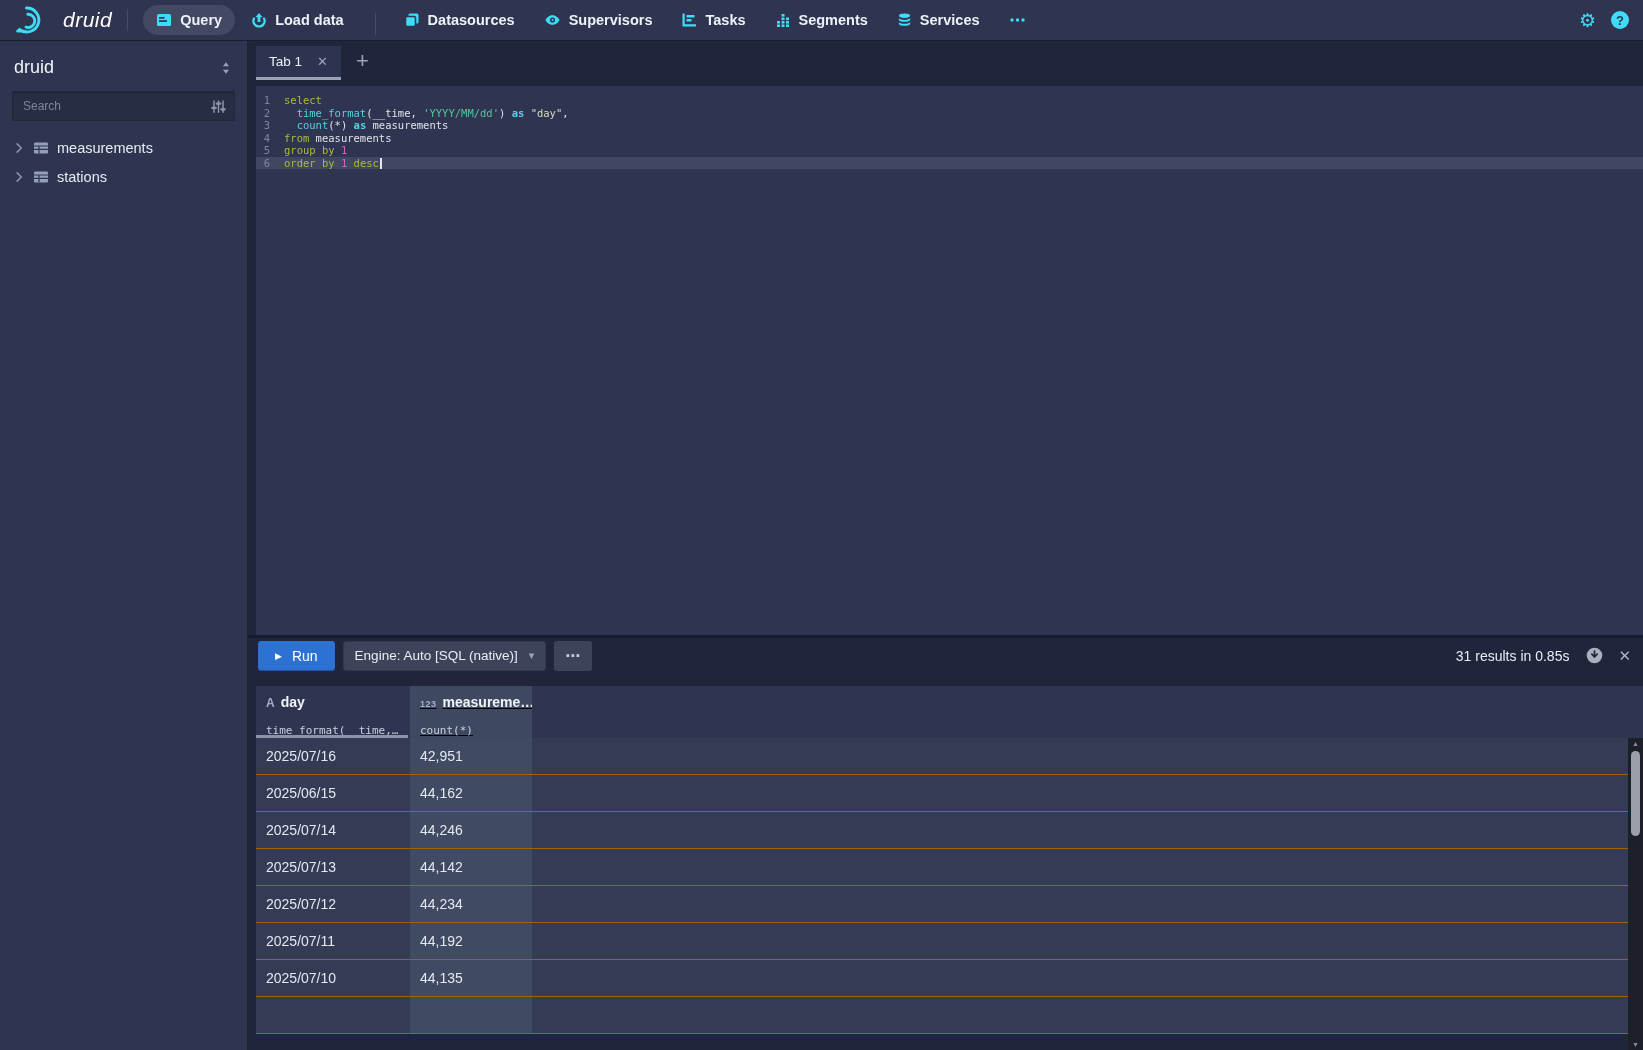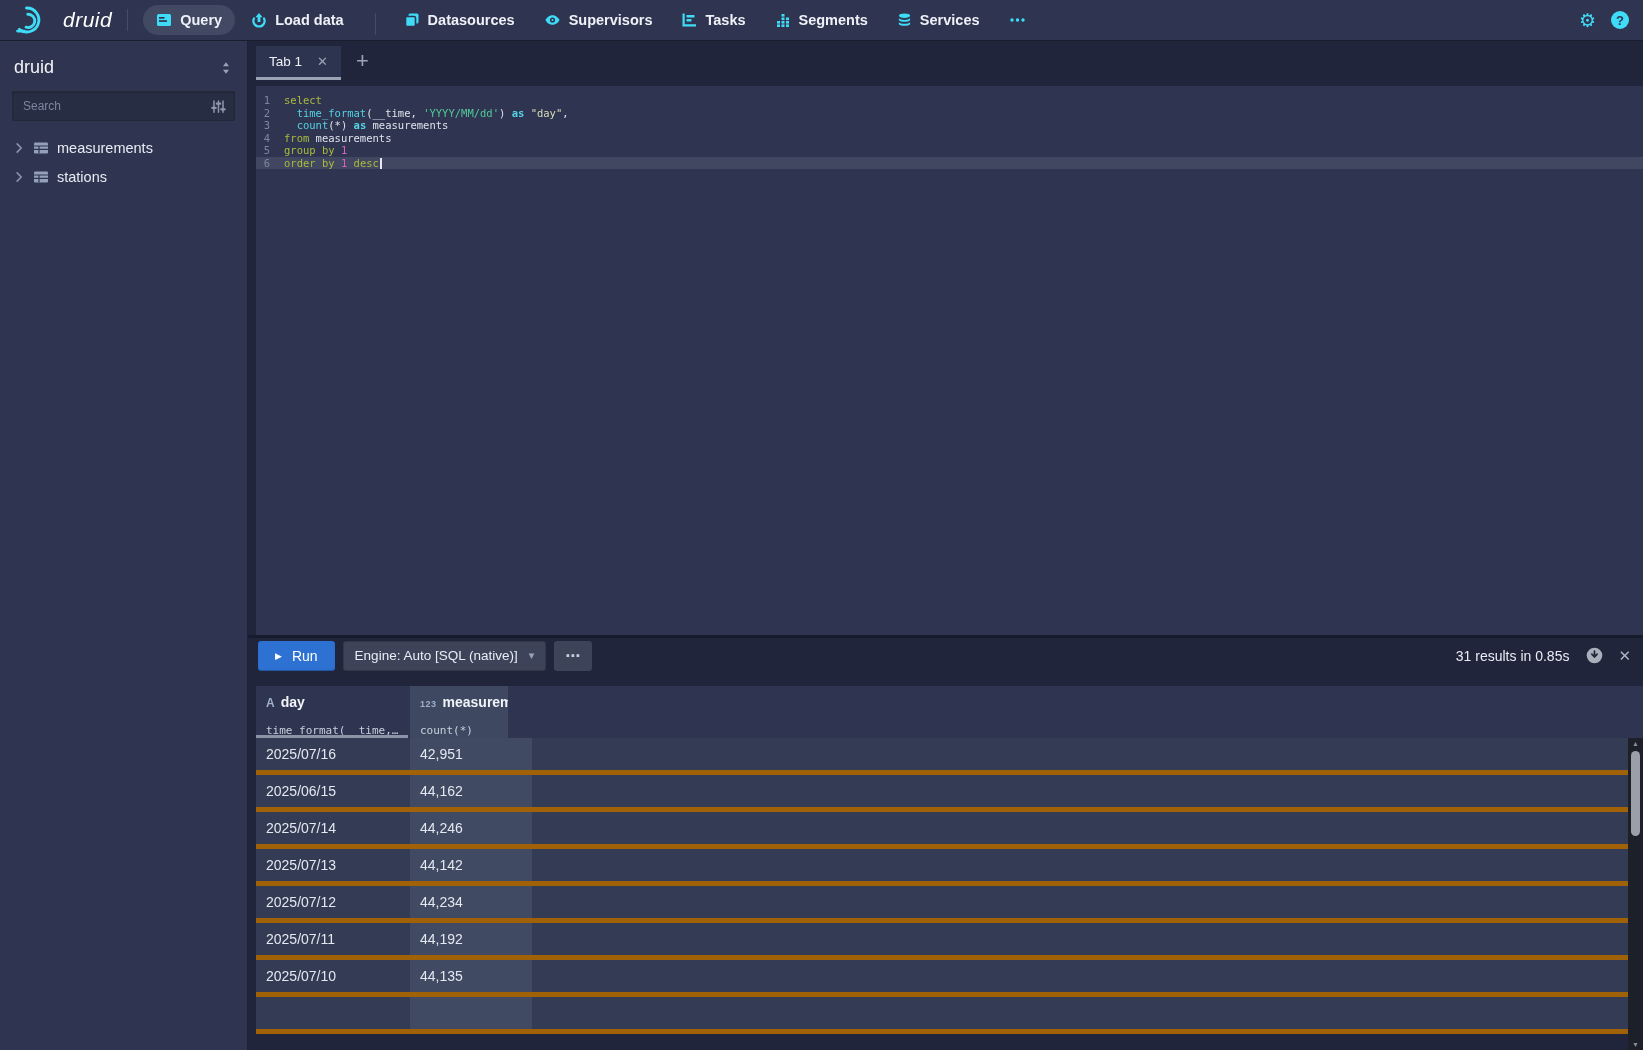--- a/index.html
+++ b/index.html
@@ -87,24 +87,24 @@
   .results-header{ display:flex; height:52px; flex:none; background:#2f3550; }
   .col-head{ width:154px; flex:none; padding:8px 0 0 10px; position:relative; cursor:pointer; }
   .col-head .name-row{ color:#f0f3f8; font-size:14px; font-weight:bold; display:flex;
     gap:6px; align-items:baseline; white-space:nowrap; overflow:hidden; }
   .type-label{ color:#9fb0c8; font-weight:bold; font-size:12px; flex:none; }
   .type-label.num{ font-size:9px; letter-spacing:.5px; }
   .col-expr{ font-family:"DejaVu Sans Mono","Liberation Mono",monospace; font-size:11px;
     color:#c8d0de; margin-top:14px; white-space:nowrap; overflow:hidden; }
   .col-head.sorted::after{ content:""; position:absolute; left:0; right:2px; bottom:0;
     height:3px; background:#8b94a6; }
-  .col-head.highlighted{ background:#3e4961; width:98px; }
+  .col-head.highlighted{ background:#3e4961; width:122px;text-decoration:underline; }
   .header-filler{ flex:1; }
   .results-body{ flex:1; overflow:hidden; }
-  .row{ display:flex; height:37px; border-bottom:5px solid #a16207; background:#343b54; }
+  .row{ display:flex; height:37px; border-bottom:1px solid #a16207; background:#343b54; }
   .cell{ width:154px; flex:none; display:flex; align-items:center; padding-left:10px;
     color:#e4e8f0; font-size:14px; white-space:nowrap; overflow:hidden; }
   .cell.c2{ width:122px; background:#404a63; }
   .row-filler{ flex:1; }
 
   
   .vscroll{ position:absolute; right:0; top:65px; bottom:0; width:15px; background:#1d2029; }
   .vscroll .arr{ position:absolute; left:0; right:0; text-align:center; color:#878c98;
     font-size:7px; cursor:pointer; }
   .vscroll .arr.up{ top:2px; } .vscroll .arr.down{ bottom:2px; }

